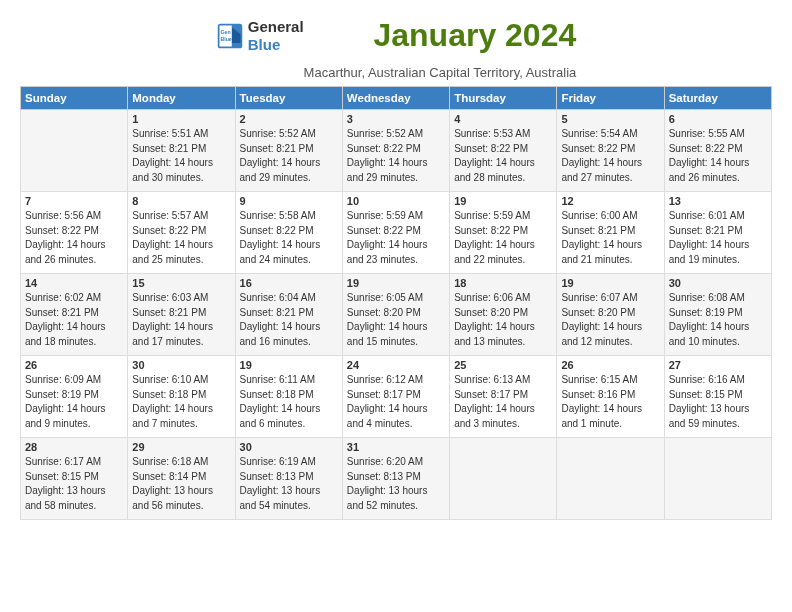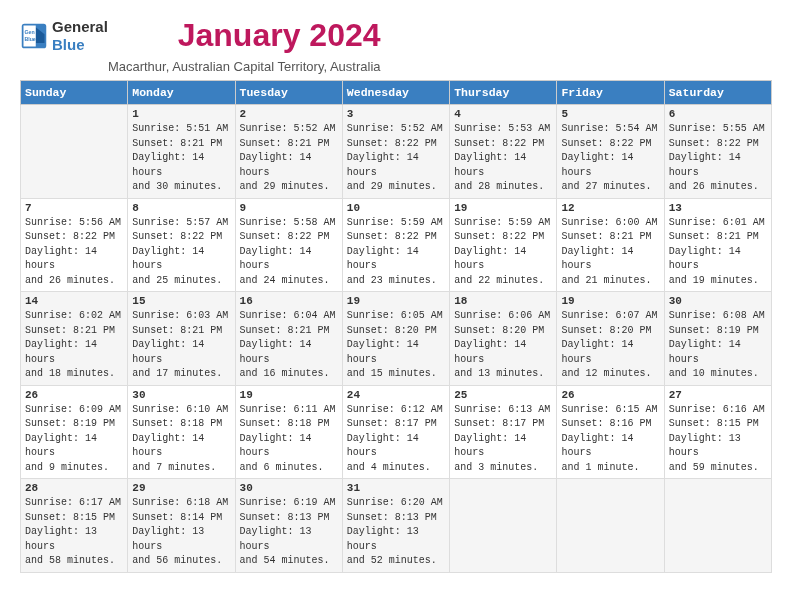--- a/index.html
+++ b/index.html
@@ -11,51 +11,50 @@
       overflow: hidden;
     }
     .page {
       width: 792px;
       min-height: 612px;
       padding: 18px 20px 10px 20px;
     }
     .header-area {
       display: flex;
       align-items: flex-start;
-      justify-content: flex-start;
+      justify-content: center;
       margin-bottom: 6px;
     }
     .logo {
       display: flex;
       align-items: center;
       gap: 4px;
     }
     .logo-icon {
       width: 28px;
       height: 28px;
     }
     .title-area {
       text-align: right;
     }
     .month-title {
       font-size: 32px;
       font-weight: bold;
-      color: #be185d;
+      color: #4d7c0f;
       line-height: 1.1;
     }
     .subtitle {
       font-size: 13px;
       color: #555;
-      margin-top: 6px;
+      margin-top: 12px;
     }
     table {
       width: 100%;
       border-collapse: collapse;
       table-layout: fixed;
-      font-family: Liberation Mono, monospace;
     }
     thead tr th {
       background-color: #3a7fc1;
       color: #fff;
       font-size: 11.5px;
       font-weight: bold;
       padding: 5px 4px;
       text-align: left;
       border: 1px solid #ccc;
     }

